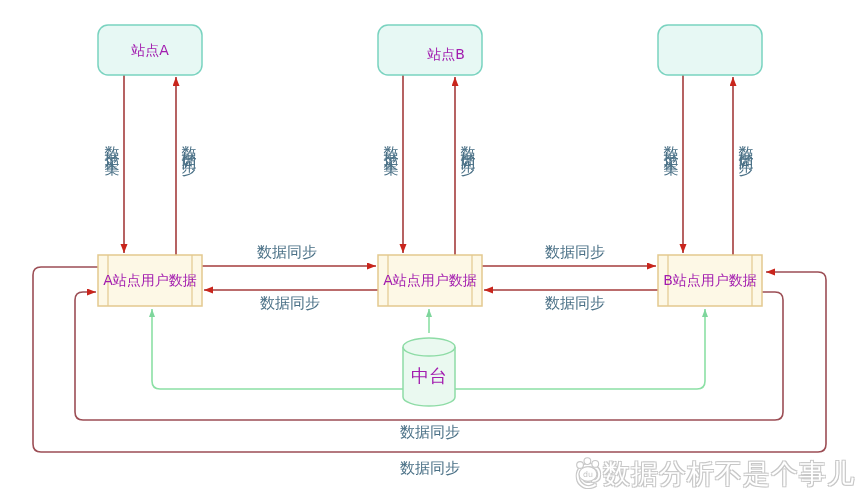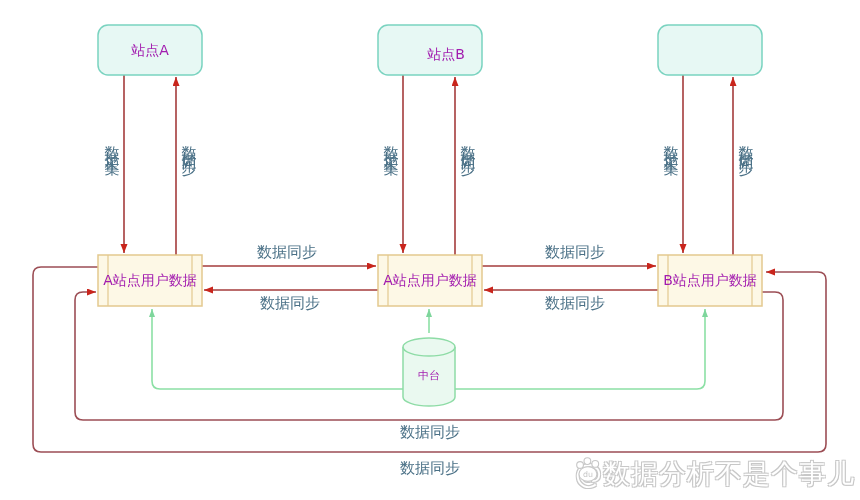--- a/index.html
+++ b/index.html
@@ -76,21 +76,21 @@
     </g>
   </svg>
 
   <div class="overlay">
 
     <div class="node-label" style="left:98px;top:25px;width:104px;height:50px;">站点A</div>
     <div class="node-label" style="left:394px;top:25px;width:104px;height:58px;">站点B</div>
     <div class="node-label" style="left:102px;top:257px;width:96px;height:47px;">A站点用户数据</div>
     <div class="node-label" style="left:382px;top:257px;width:96px;height:47px;">A站点用户数据</div>
     <div class="node-label" style="left:662px;top:257px;width:96px;height:47px;">B站点用户数据</div>
-    <div class="node-label" style="left:399px;top:366px;width:60px;height:20px;font-size:11px;">中台</div>
+    <div class="node-label" style="left:399px;top:366px;width:60px;height:20px;font-size:18px;">中台</div>
 
     <div class="vlabel" style="left:103px;top:134px;">数据采集</div>
     <div class="vlabel" style="left:180px;top:134px;">数据同步</div>
     <div class="vlabel" style="left:382px;top:134px;">数据采集</div>
     <div class="vlabel" style="left:459px;top:134px;">数据同步</div>
     <div class="vlabel" style="left:662px;top:134px;">数据采集</div>
     <div class="vlabel" style="left:737px;top:134px;">数据同步</div>
 
     <div class="hlabel" style="left:252px;top:243px;">数据同步</div>
     <div class="hlabel" style="left:255px;top:294px;">数据同步</div>

